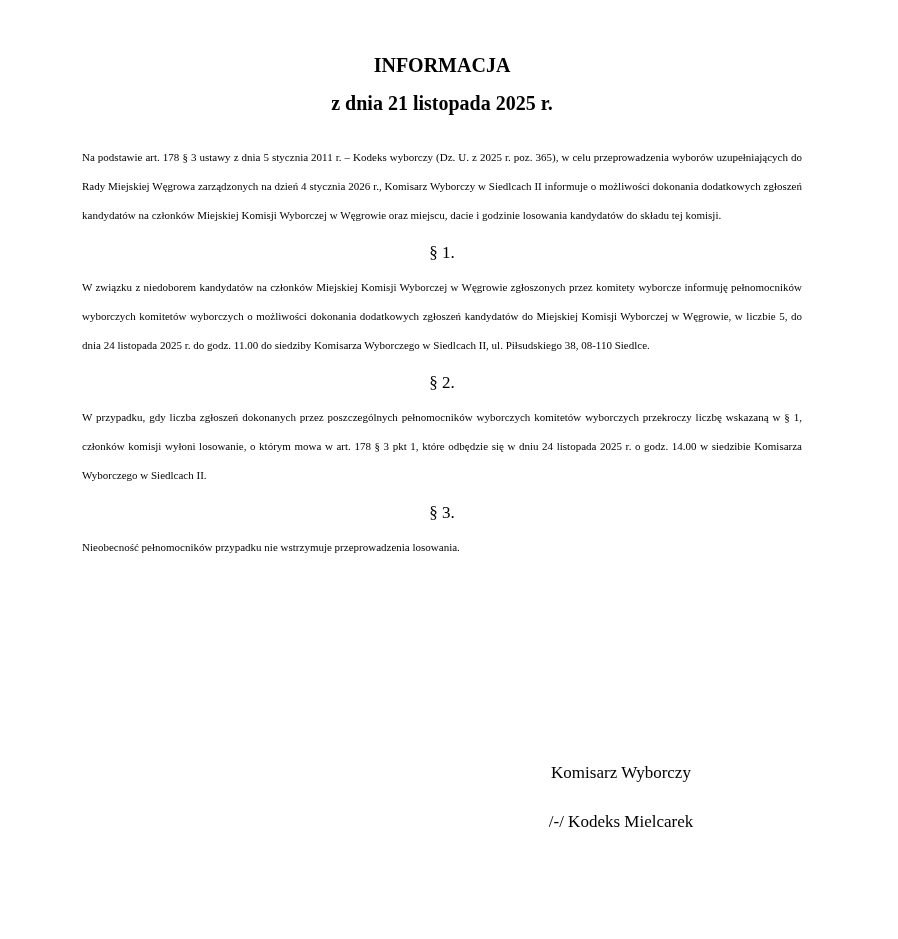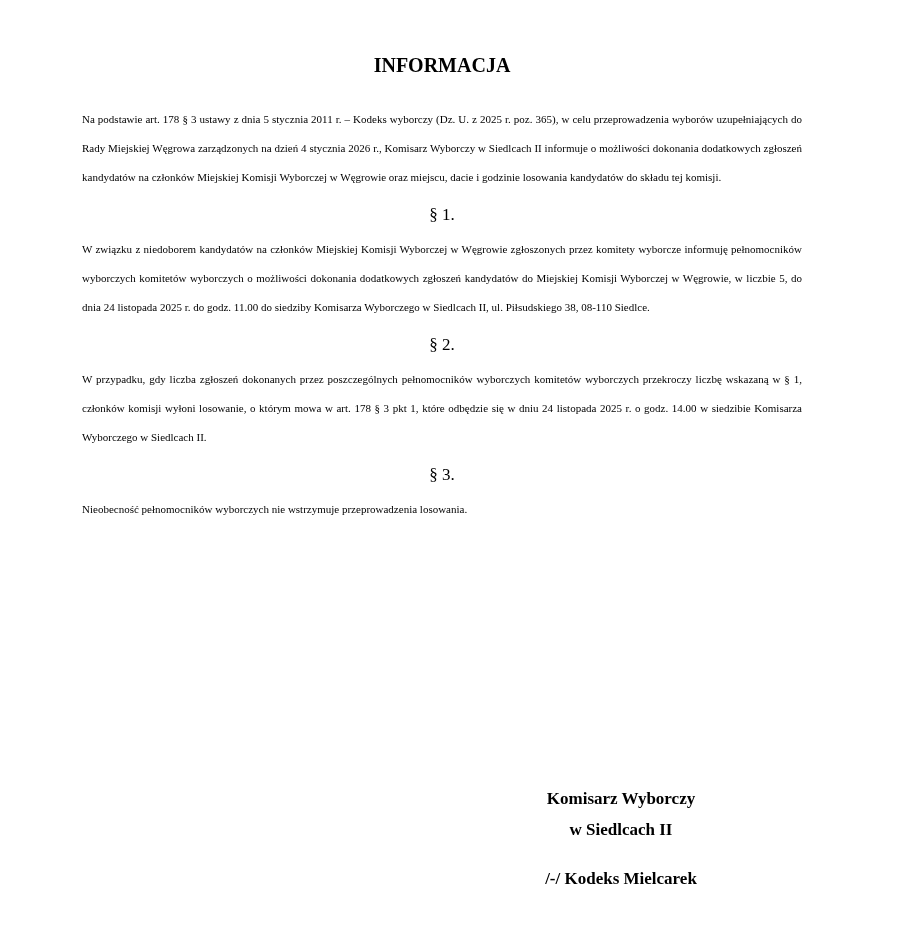--- a/index.html
+++ b/index.html
@@ -39,53 +39,53 @@
   .section-heading {
     font-size: 17px;
     line-height: 29px;
     text-align: center;
     font-weight: normal;
     margin: 8px 0 6px 0;
   }
   .signature-block {
     position: absolute;
     left: 490px;
-    top: 783px;
+    top: 757px;
     width: 262px;
     text-align: center;
-    font-weight: bold;
+    font-weight: normal;
     font-size: 17px;
     line-height: 31px;
   }
   .signature-line {
     margin: 0;
   }
   .signed-name {
     margin: 18px 0 0 0;
   }
 </style>
 </head>
 <body>
 
 <div class="page">
 
   <div class="title-block">
     <p class="title-line">INFORMACJA</p>
+    <p class="title-line">z dnia 21 listopada 2025 r.</p>
   </div>
 
   <p class="body-par intro-par">Na podstawie art. 178 § 3 ustawy z dnia 5 stycznia 2011 r. – Kodeks wyborczy (Dz. U. z 2025 r. poz. 365), w celu przeprowadzenia wyborów uzupełniających do Rady Miejskiej Węgrowa zarządzonych na dzień 4 stycznia 2026 r., Komisarz Wyborczy w Siedlcach II informuje o możliwości dokonania dodatkowych zgłoszeń kandydatów na członków Miejskiej Komisji Wyborczej w Węgrowie oraz miejscu, dacie i godzinie losowania kandydatów do składu tej komisji.</p>
 
   <p class="section-heading">§ 1.</p>
   <p class="body-par">W związku z niedoborem kandydatów na członków Miejskiej Komisji Wyborczej w Węgrowie zgłoszonych przez komitety wyborcze informuję pełnomocników wyborczych komitetów wyborczych o możliwości dokonania dodatkowych zgłoszeń kandydatów do Miejskiej Komisji Wyborczej w Węgrowie, w liczbie 5, do dnia 24 listopada 2025 r. do godz. 11.00 do siedziby Komisarza Wyborczego w Siedlcach II, ul. Piłsudskiego 38, 08-110 Siedlce.</p>
 
   <p class="section-heading">§ 2.</p>
   <p class="body-par">W przypadku, gdy liczba zgłoszeń dokonanych przez poszczególnych pełnomocników wyborczych komitetów wyborczych przekroczy liczbę wskazaną w § 1, członków komisji wyłoni losowanie, o którym mowa w art. 178 § 3 pkt 1, które odbędzie się w dniu 24 listopada 2025 r. o godz. 14.00 w siedzibie Komisarza Wyborczego w Siedlcach II.</p>
 
   <p class="section-heading">§ 3.</p>
-  <p class="body-par">Nieobecność pełnomocników wyborczych nie wstrzymuje przeprowadzenia losowania.</p>
+  <p class="body-par">Nieobecność pełnomocników przypadku nie wstrzymuje przeprowadzenia losowania.</p>
 
   <div class="signature-block">
     <p class="signature-line">Komisarz Wyborczy</p>
-    <p class="signature-line">w Siedlcach II</p>
     <p class="signature-line signed-name">/-/ Kodeks Mielcarek</p>
   </div>
 
 </div>
 
 </body></html>

